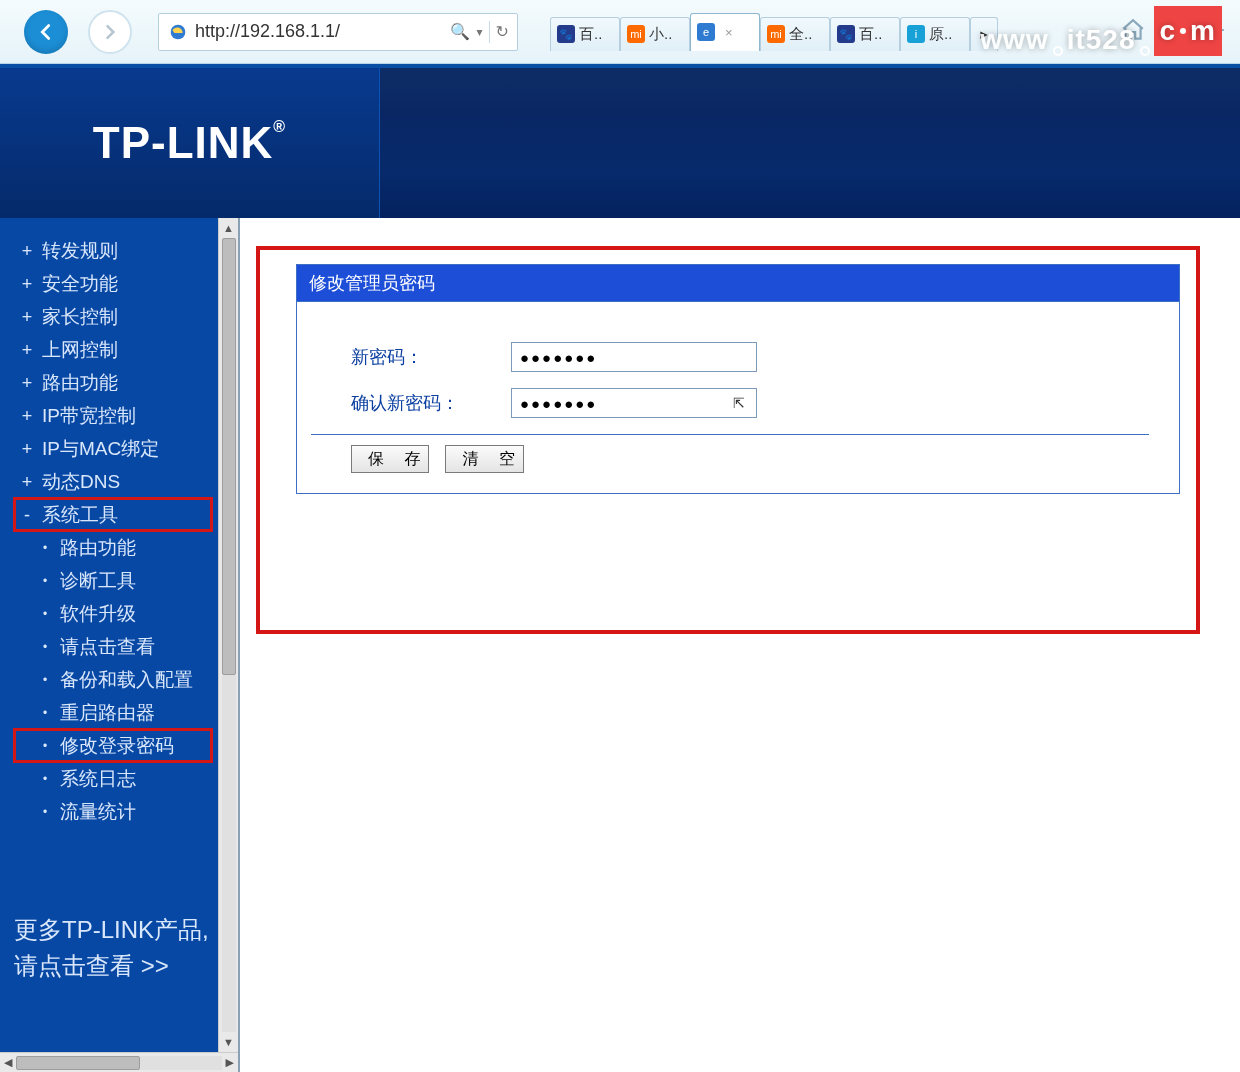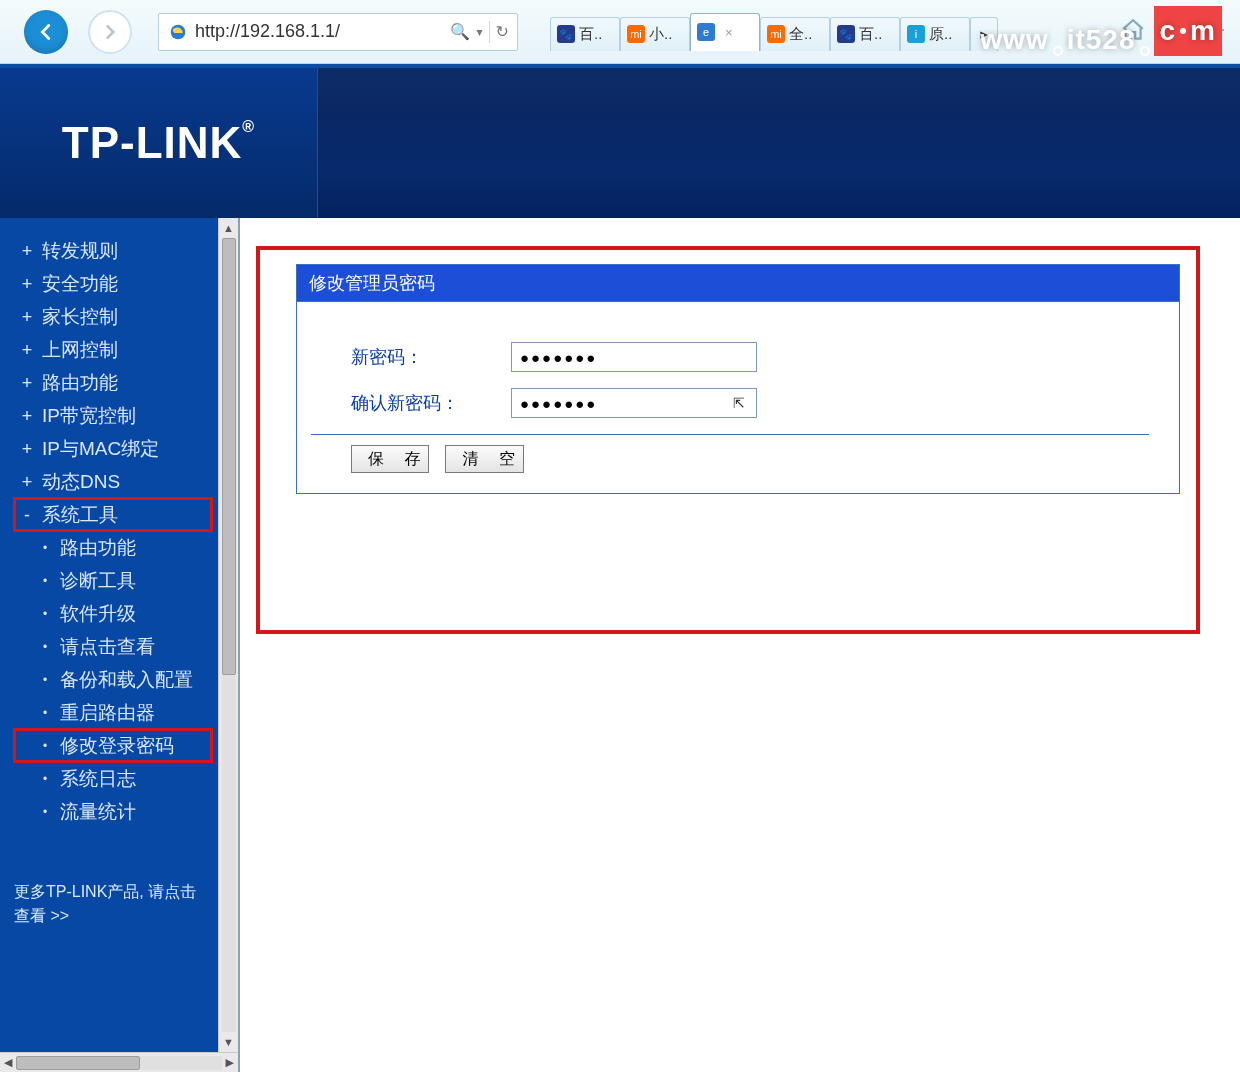--- a/index.html
+++ b/index.html
@@ -67,21 +67,21 @@
   .wm-badge{background:#ef4444;color:#fff;border-radius:0;padding:9px 6px;display:flex;align-items:center;gap:4px}
 
   
   .page{height: calc(100% - 64px); border-top:4px solid #0b4fa4; background:#fff}
   .banner{
     height:150px;
     background: linear-gradient(#0e2d66 0%, #0a2764 30%, #062a6c 70%, #04215e 100%);
     display:flex; align-items:stretch;
   }
   .logo-box{
-    width:318px;
+    width:380px;
     background: linear-gradient(#083a8f, #052a6a);
     display:flex;align-items:center;justify-content:center;
     border-right:1px solid #0e52b3;
   }
   .logo-text{color:#fff;font-weight:900;font-size:44px;font-family:Arial,Helvetica,sans-serif;letter-spacing:1px}
   .logo-text sup{font-size:16px;vertical-align:26px}
   .slogan-box{
     flex:1;display:flex;align-items:center;justify-content:center;
     position:relative;
     background:
@@ -109,21 +109,21 @@
   .nav-item{
     padding:7px 4px 7px 6px; cursor:pointer;
     display:flex;align-items:center;gap:8px;
     white-space:nowrap;
   }
   .nav-item .bullet{color:#d9e7fb;font-size:18px;width:14px;display:inline-block;text-align:center}
   .nav-sub .nav-item{padding-left:24px}
   .nav-sub .nav-item .bullet{font-size:12px}
   .nav-item .lbl{}
   .red-box{outline:3px solid #d41616;outline-offset:-2px}
-  .more-products{margin-top:52px;font-size:16px;line-height:1.5;cursor:pointer}
+  .more-products{margin-top:84px;font-size:24px;line-height:1.5;cursor:pointer}
 
   .vscroll{
     width:20px;background:#e9e9e9;border-left:1px solid #cbcbcb;
     display:flex;flex-direction:column;align-items:center;padding:4px 0;
   }
   .vscroll .arrow{font-size:11px;color:#555}
   .vscroll .track{flex:1;width:14px;margin:4px 0;background:#e0e0e0;position:relative}
   .vscroll .thumb{position:absolute;left:0;right:0;top:0;height:55%;background:#bdbdbd;border:1px solid #9d9d9d;border-radius:2px}
 
   .hscroll{

